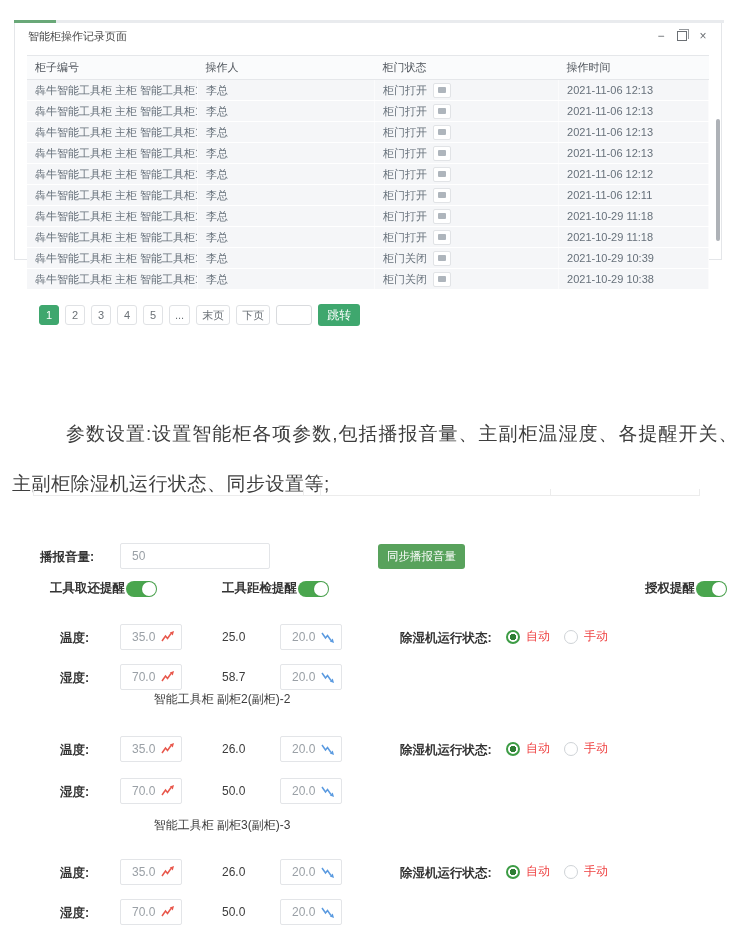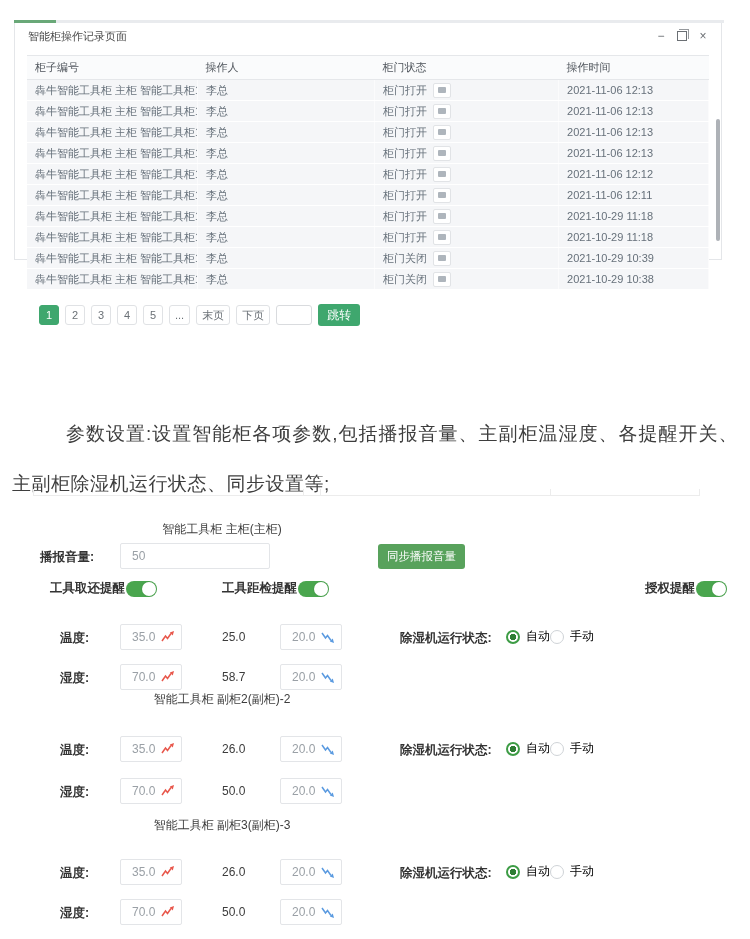--- a/index.html
+++ b/index.html
@@ -70,21 +70,21 @@
   .inp input{border:none;outline:none;width:100%;font-size:12px;color:#9aa0a6;background:transparent;font-family:inherit}
   .cur-val{position:absolute;font-size:12px;color:#3c3c3c}
   .sync-btn{position:absolute;height:25px;padding:0 9px;border:none;border-radius:3px;background:#58a25c;color:#fff;font-size:11.5px;cursor:pointer}
   .switch{
     width:31px;height:16px;border-radius:9px;background:#4aa64e;position:relative;display:inline-block;
     vertical-align:middle;cursor:pointer;flex:0 0 auto;
   }
   .switch .knob{position:absolute;right:1px;top:1px;width:14px;height:14px;border-radius:50%;background:#fff;box-shadow:0 0 0 1px rgba(0,0,0,.04)}
   .toggle-item{position:absolute;display:flex;align-items:center;gap:1px;font-size:12.5px;font-weight:700;color:#333;white-space:nowrap}
   .note{position:absolute;font-size:11px;color:#8d9298;white-space:nowrap}
-  .radio-group{position:absolute;display:flex;align-items:center;font-size:12px;color:#000000}
+  .radio-group{position:absolute;display:flex;align-items:center;gap:14px;font-size:12px;color:#ef4444}
   .radio-item{display:flex;align-items:center;gap:6px;cursor:pointer}
   .radio{width:14px;height:14px;border-radius:50%;box-sizing:border-box;background:#fff}
   .radio.sel{border:2px solid #3d9c45;background:radial-gradient(circle,#2e7d34 0 3px,#ffffff 3.5px)}
   .radio.unsel{border:1px solid #cfd3d7}
   .trend{flex:0 0 auto;margin-left:4px}
 </style>
 </head>
 <body>
 
 <div class="window">
@@ -276,21 +276,20 @@
 <div class="form">
 
   <div class="remnant">
     <i style="left:0"></i>
       <i style="left:270px"></i>
       <i style="left:287px"></i>
       <i style="left:517px"></i>
       <i style="left:666px"></i>
   </div>
 
-  <div class="sec-title" style="top:31px">智能工具柜 主柜(主柜)</div>
 
   <div class="flabel" style="left:40px;top:59px">播报音量:</div>
   <div class="inp" style="left:120px;top:53px;width:150px">
     <input value="50" style="">
   </div>
   <button class="sync-btn" style="left:378px;top:54px">同步播报音量</button>
 
   <div class="toggle-item" style="left:50px;top:90px">
     <span>工具取还提醒</span>
     <span class="switch">

